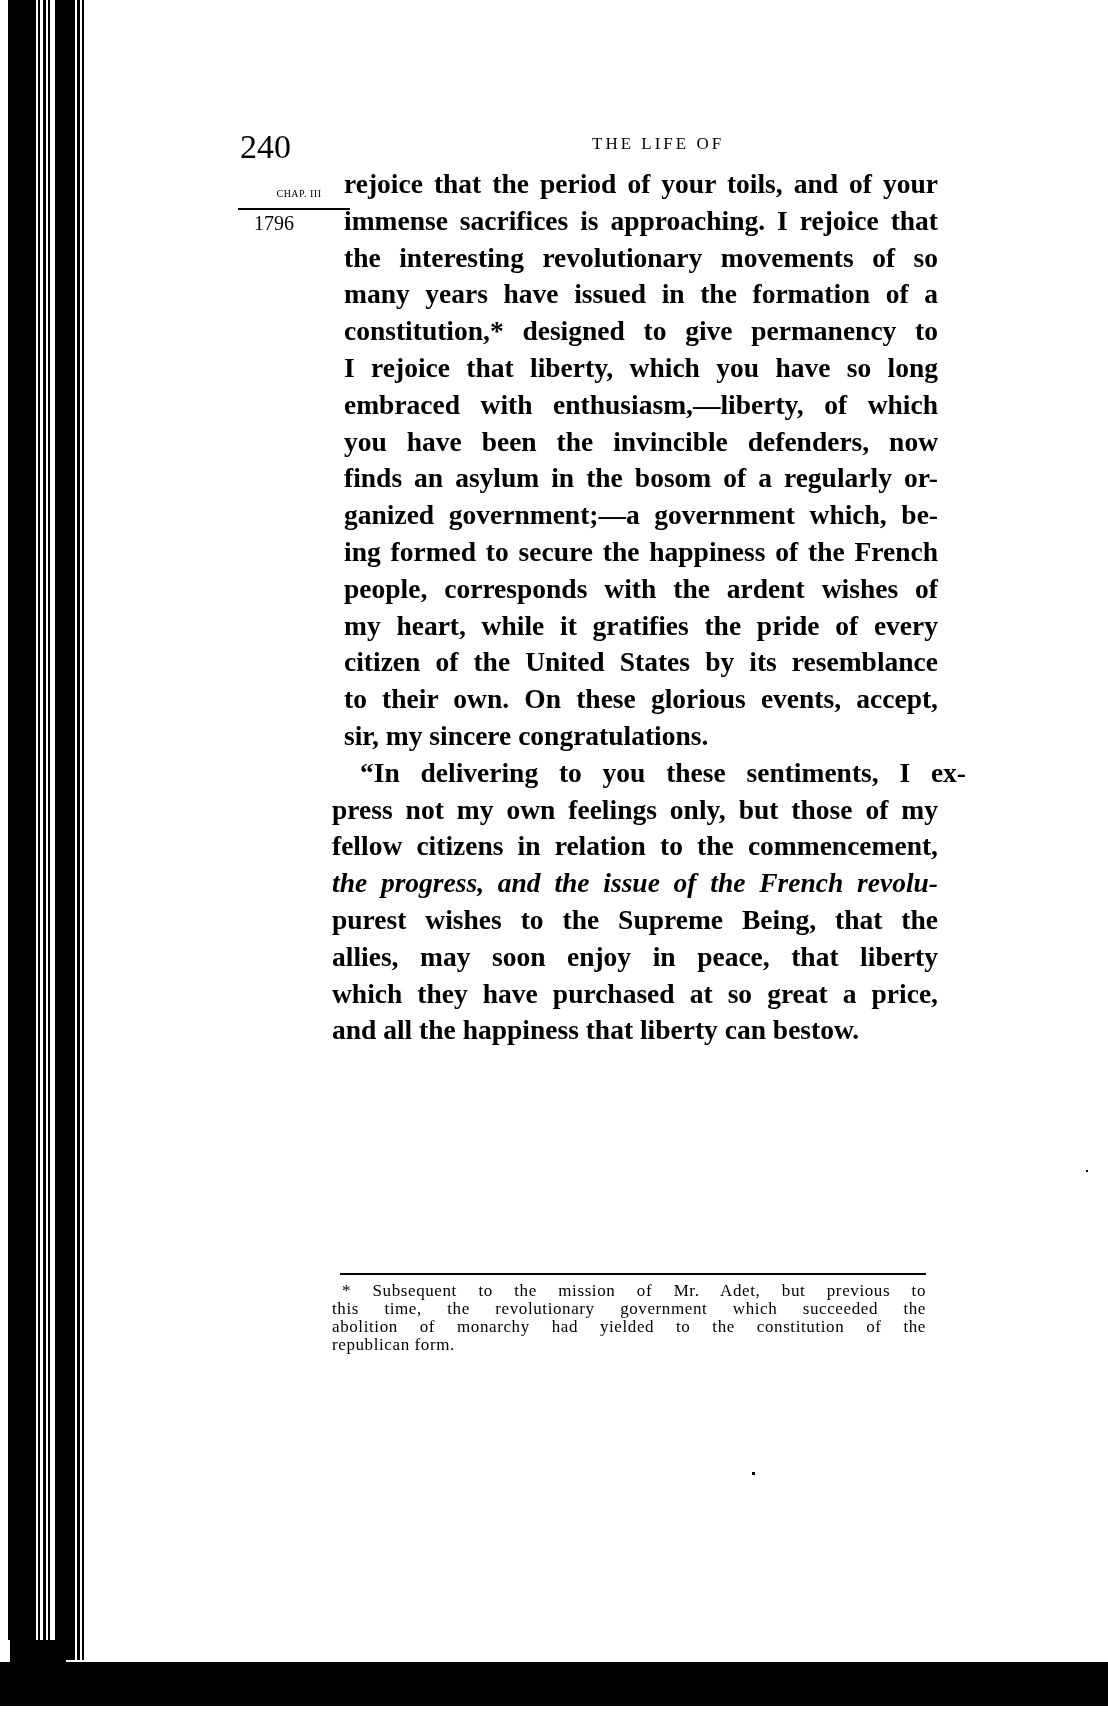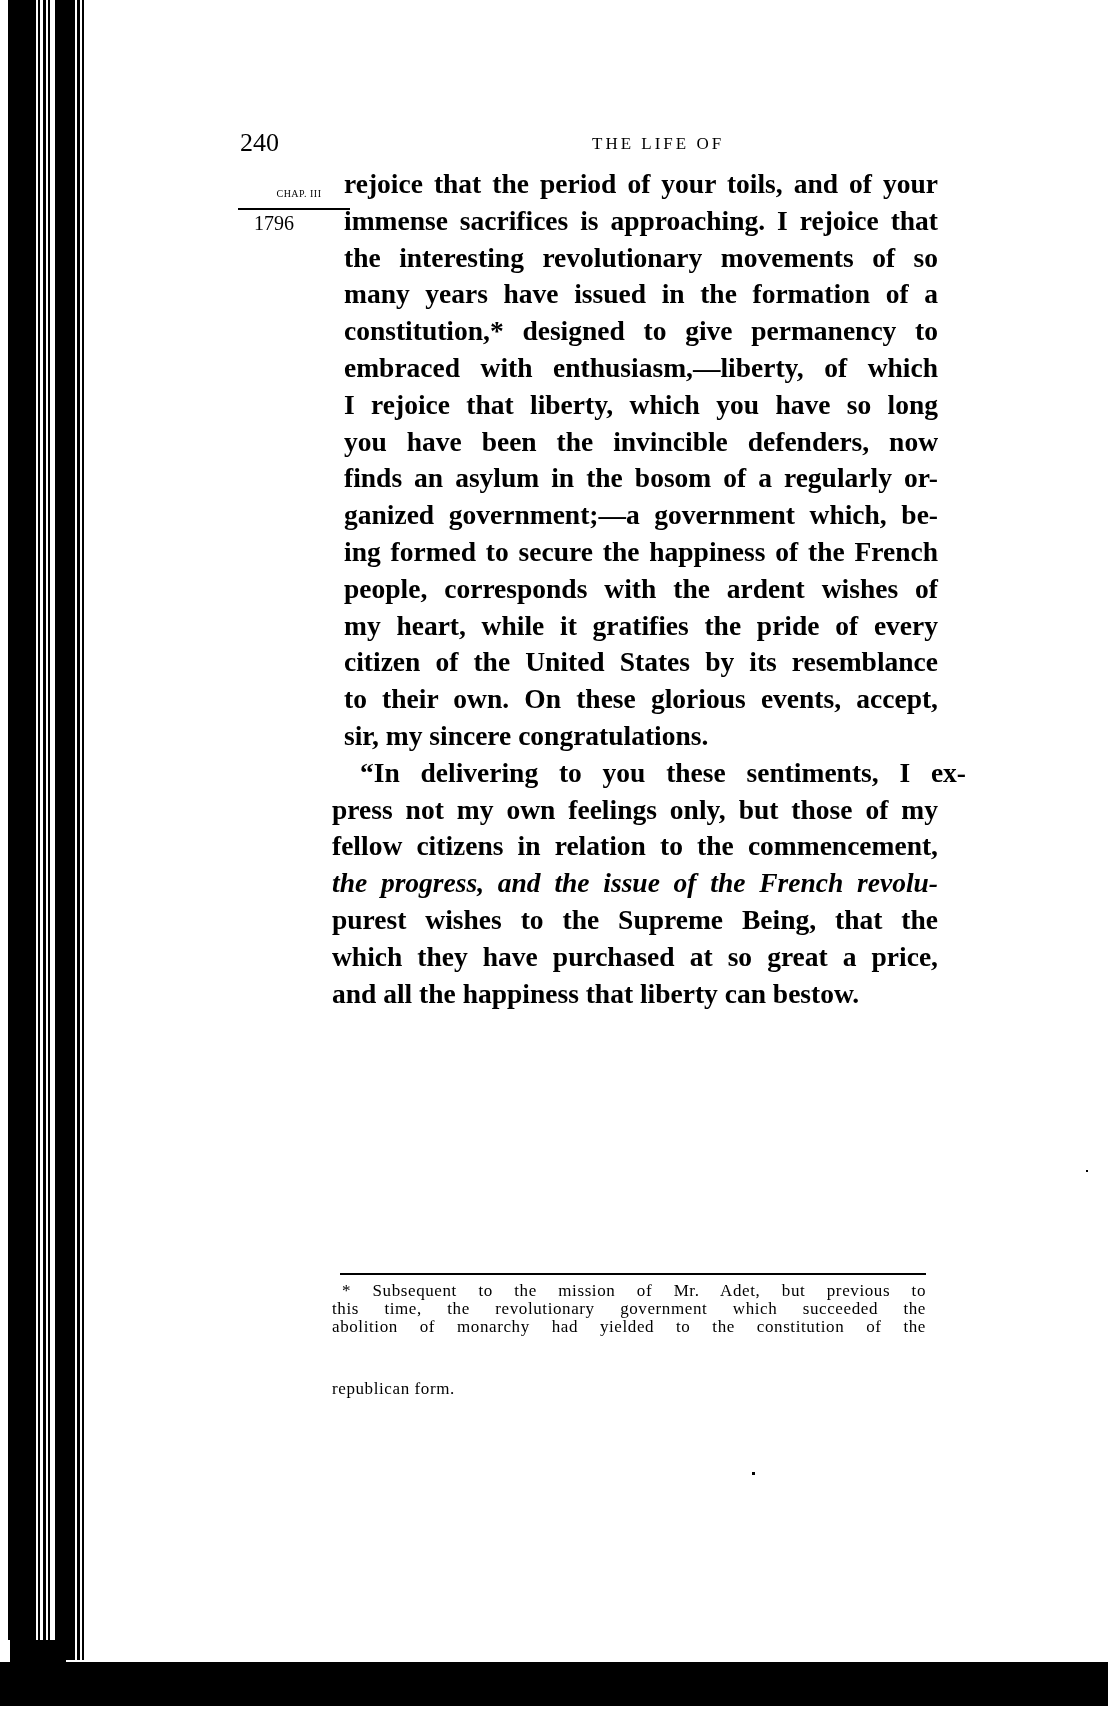--- a/index.html
+++ b/index.html
@@ -49,21 +49,21 @@
       position: absolute;
       top: 128px;
       left: 240px;
       width: 780px;
       height: 30px;
     }
     .page-number {
       position: absolute;
       left: 0;
       top: 0;
-      font-size: 26px;
+      font-size: 34px;
       font-family: "Liberation Serif", serif;
     }
     .running-title {
       position: absolute;
       left: 340px;
       top: 6px;
       font-size: 17px;
       letter-spacing: 3px;
       font-family: "Liberation Serif", serif;
       margin-left: 12px;
@@ -142,21 +142,21 @@
       letter-spacing: 0.6px;
       font-family: "Liberation Serif", serif;
     }
     .footnote .line {
       display: block;
       text-align: justify;
       text-align-last: justify;
       white-space: nowrap;
     }
     .footnote .line.first { padding-left: 10px; }
-    .footnote .line.last { text-align-last: left; margin-top: 44px; }
+    .footnote .line.last { text-align-last: left; }
     .speck {
       position: absolute;
       width: 3px;
       height: 3px;
       background: #000;
     }
   </style>
 </head>
 <body>
 
@@ -184,38 +184,39 @@
   <div class="margin-year">1796</div>
 </div>
 
 <div class="body-text">
   <div class="para1">
     <span class="line">rejoice that the period of your toils, and of your</span>
     <span class="line">immense sacrifices is approaching.  I rejoice that</span>
     <span class="line">the interesting revolutionary movements of so</span>
     <span class="line">many years have issued in the formation of a</span>
     <span class="line">constitution,* designed to give permanency to</span>
+    <span class="line">I rejoice that liberty, which you have so long</span>
     <span class="line">embraced with enthusiasm,—liberty, of which</span>
-    <span class="line">I rejoice that liberty, which you have so long</span>
     <span class="line">you have been the invincible defenders, now</span>
     <span class="line">finds an asylum in the bosom of a regularly or-</span>
     <span class="line">ganized government;—a government which, be-</span>
     <span class="line">ing formed to secure the happiness of the French</span>
     <span class="line">people, corresponds with the ardent wishes of</span>
     <span class="line">my heart, while it gratifies the pride of every</span>
     <span class="line">citizen of the United States by its resemblance</span>
     <span class="line">to their own.  On these glorious events, accept,</span>
     <span class="line last">sir, my sincere congratulations.</span>
   </div>
   <div class="para2">
     <span class="line indent">“In delivering to you these sentiments, I ex-</span>
     <span class="line">press not my own feelings only, but those of my</span>
     <span class="line">fellow citizens in relation to the commencement,</span>
     <span class="line italic">the progress, and the issue of the French revolu-</span>
     <span class="line">purest wishes to the Supreme Being, that the</span>
+    <span class="line">allies, may soon enjoy in peace, that liberty</span>
     <span class="line">which they have purchased at so great a price,</span>
     <span class="line last">and all the happiness that liberty can bestow.</span>
   </div>
 </div>
 
 <div class="footnote-rule"></div>
 <div class="footnote">
   <span class="line first">* Subsequent to the mission of Mr. Adet, but previous to</span>
   <span class="line">this time, the revolutionary government which succeeded the</span>
   <span class="line">abolition of monarchy had yielded to the constitution of the</span>

